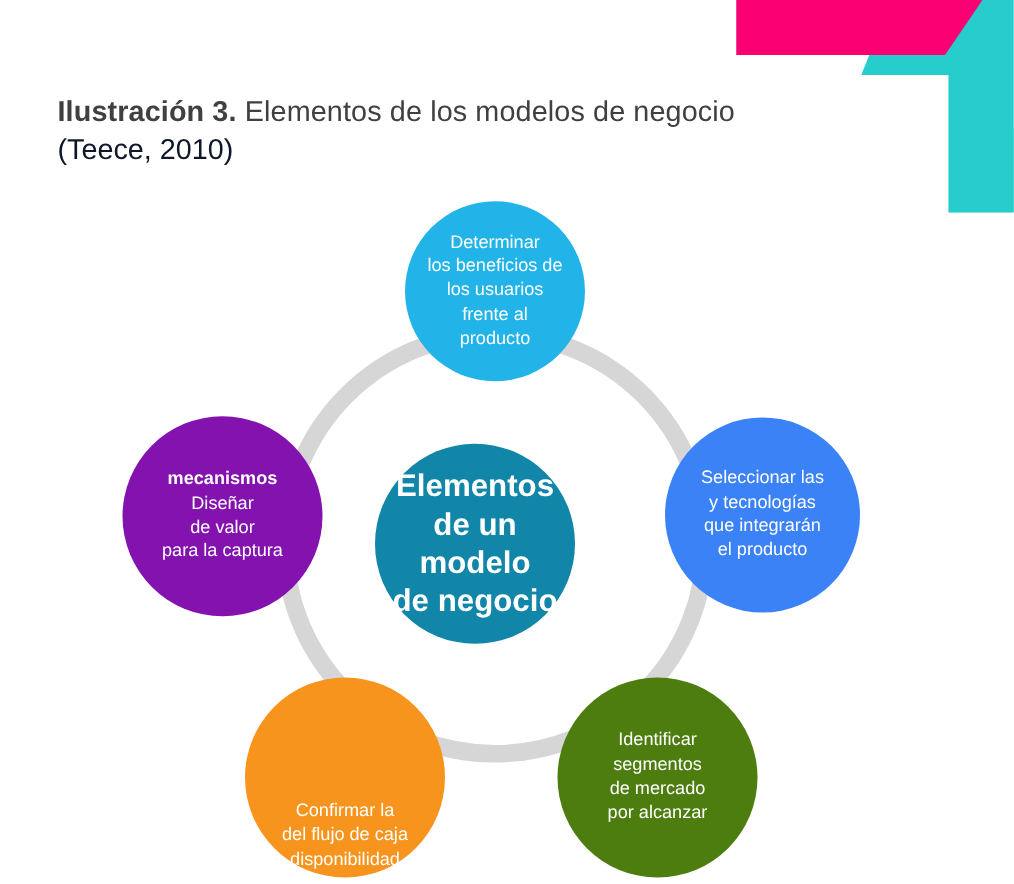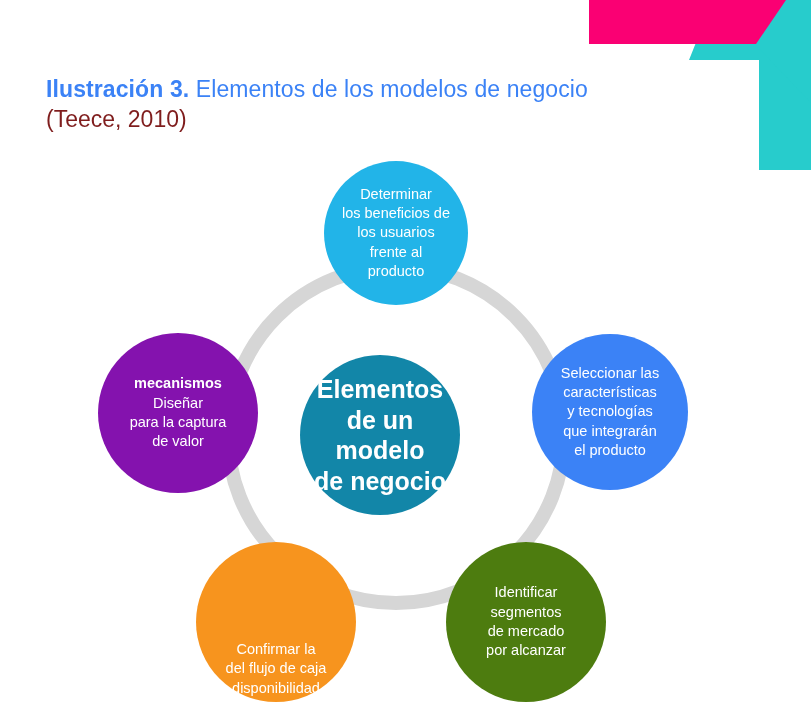--- a/index.html
+++ b/index.html
@@ -14,24 +14,24 @@
   
   .deco-layer { position:absolute; top:0; right:0; width:240px; height:170px; }
 
   
   .title-block {
     position: absolute;
     left: 46px; top: 74px;
     width: 620px;
     line-height: 1.32;
   }
-  .title-line { font-size: 23px; color: #3b82f6; letter-spacing: 0.1px; }
+  .title-line { font-size: 23px; color: #404040; letter-spacing: 0.1px; }
   .title-strong { font-weight: bold; }
   .title-rest { font-weight: normal; }
-  .title-sub { font-size: 23px; color: #7f1d1d; font-weight: normal; }
+  .title-sub { font-size: 23px; color: #0f172a; font-weight: normal; }
 
   
   .diagram { position:absolute; left:0; top:140px; width:811px; height:567px; }
   .ring-svg { position:absolute; left:0; top:0; }
 
   .node {
     position:absolute;
     border-radius:50%;
     display:flex;
     align-items:center;
@@ -120,21 +120,20 @@
         <span class="l">los beneficios de</span>
         <span class="l">los usuarios</span>
         <span class="l">frente al</span>
         <span class="l">producto</span>
       </span>
     </div>
 
     <div class="node node-right">
       <span class="txt">
         <span class="l">Seleccionar las</span>
-        <span class="l">características</span>
         <span class="l">y tecnologías</span>
         <span class="l">que integrarán</span>
         <span class="l">el producto</span>
       </span>
     </div>
 
     <div class="node node-bright">
       <span class="txt">
         <span class="l">Identificar</span>
         <span class="l">segmentos</span>
@@ -148,22 +147,22 @@
         <span class="l">Confirmar la</span>
         <span class="l">del flujo de caja</span>
         <span class="l">disponibilidad</span>
       </span>
     </div>
 
     <div class="node node-left">
       <span class="txt">
         <span class="l">mecanismos</span>
         <span class="l">Diseñar</span>
+        <span class="l">de valor</span>
         <span class="l">para la captura</span>
-        <span class="l">de valor</span>
       </span>
     </div>
 
     <div class="node node-center">
       <span class="txt">
         <span class="l">Elementos</span>
         <span class="l">de un modelo</span>
         <span class="l">de negocio</span>
       </span>
     </div>

